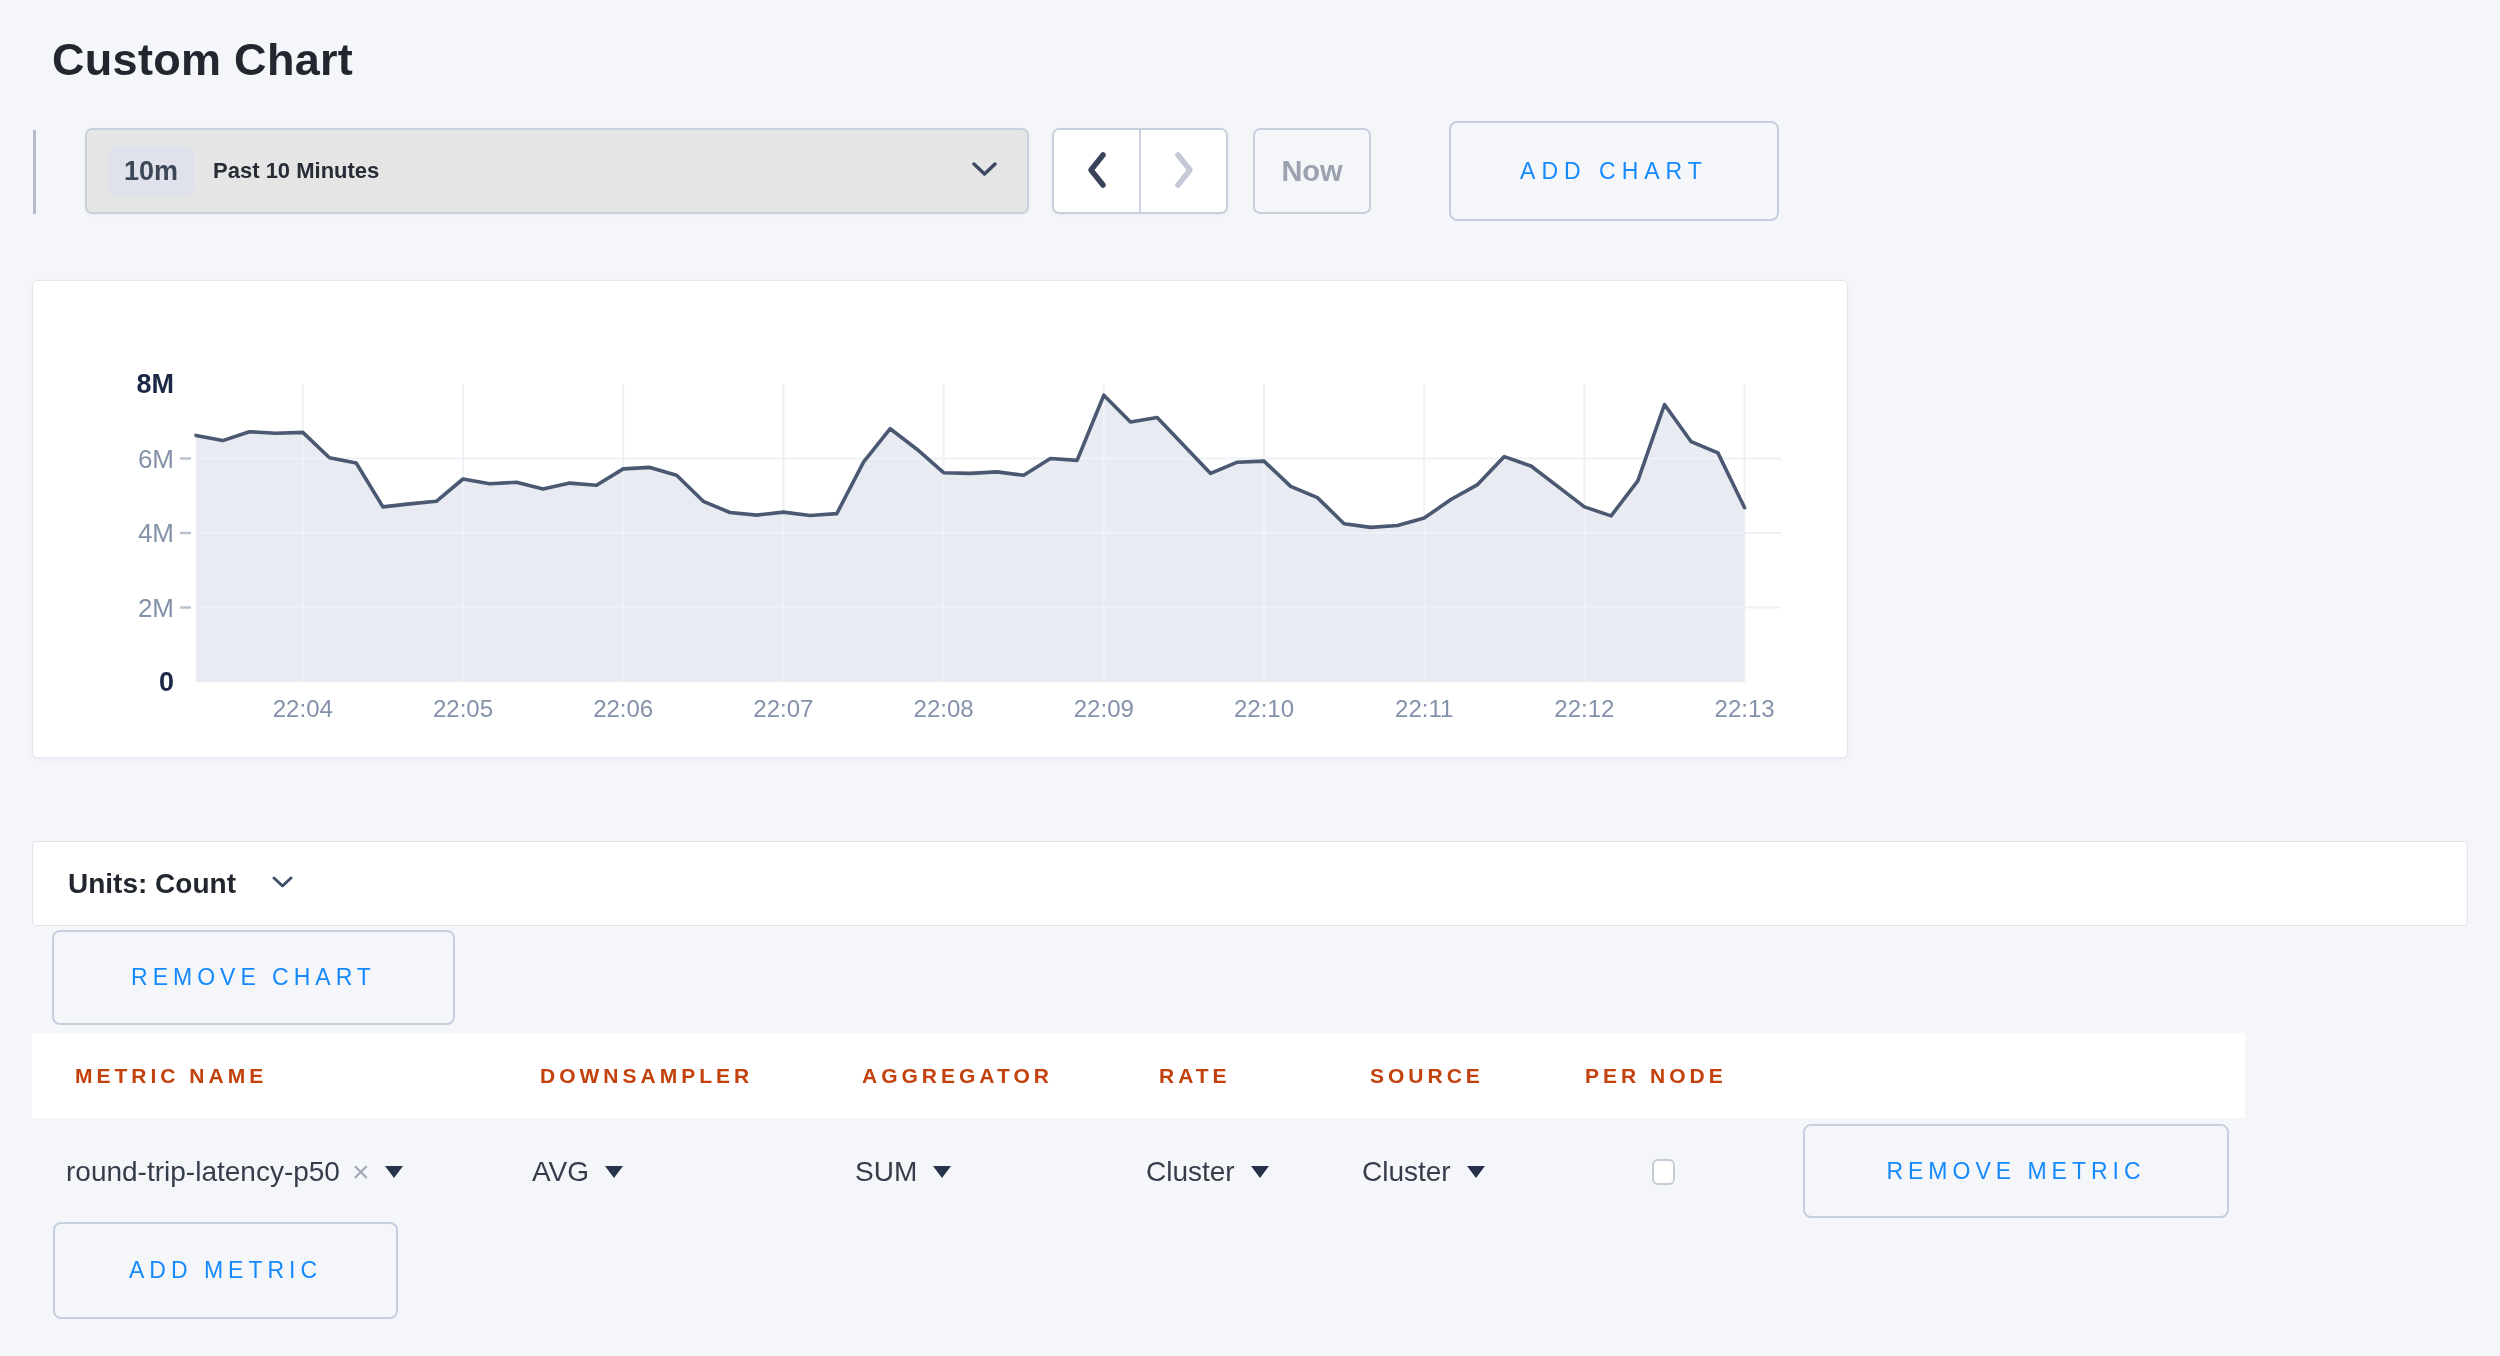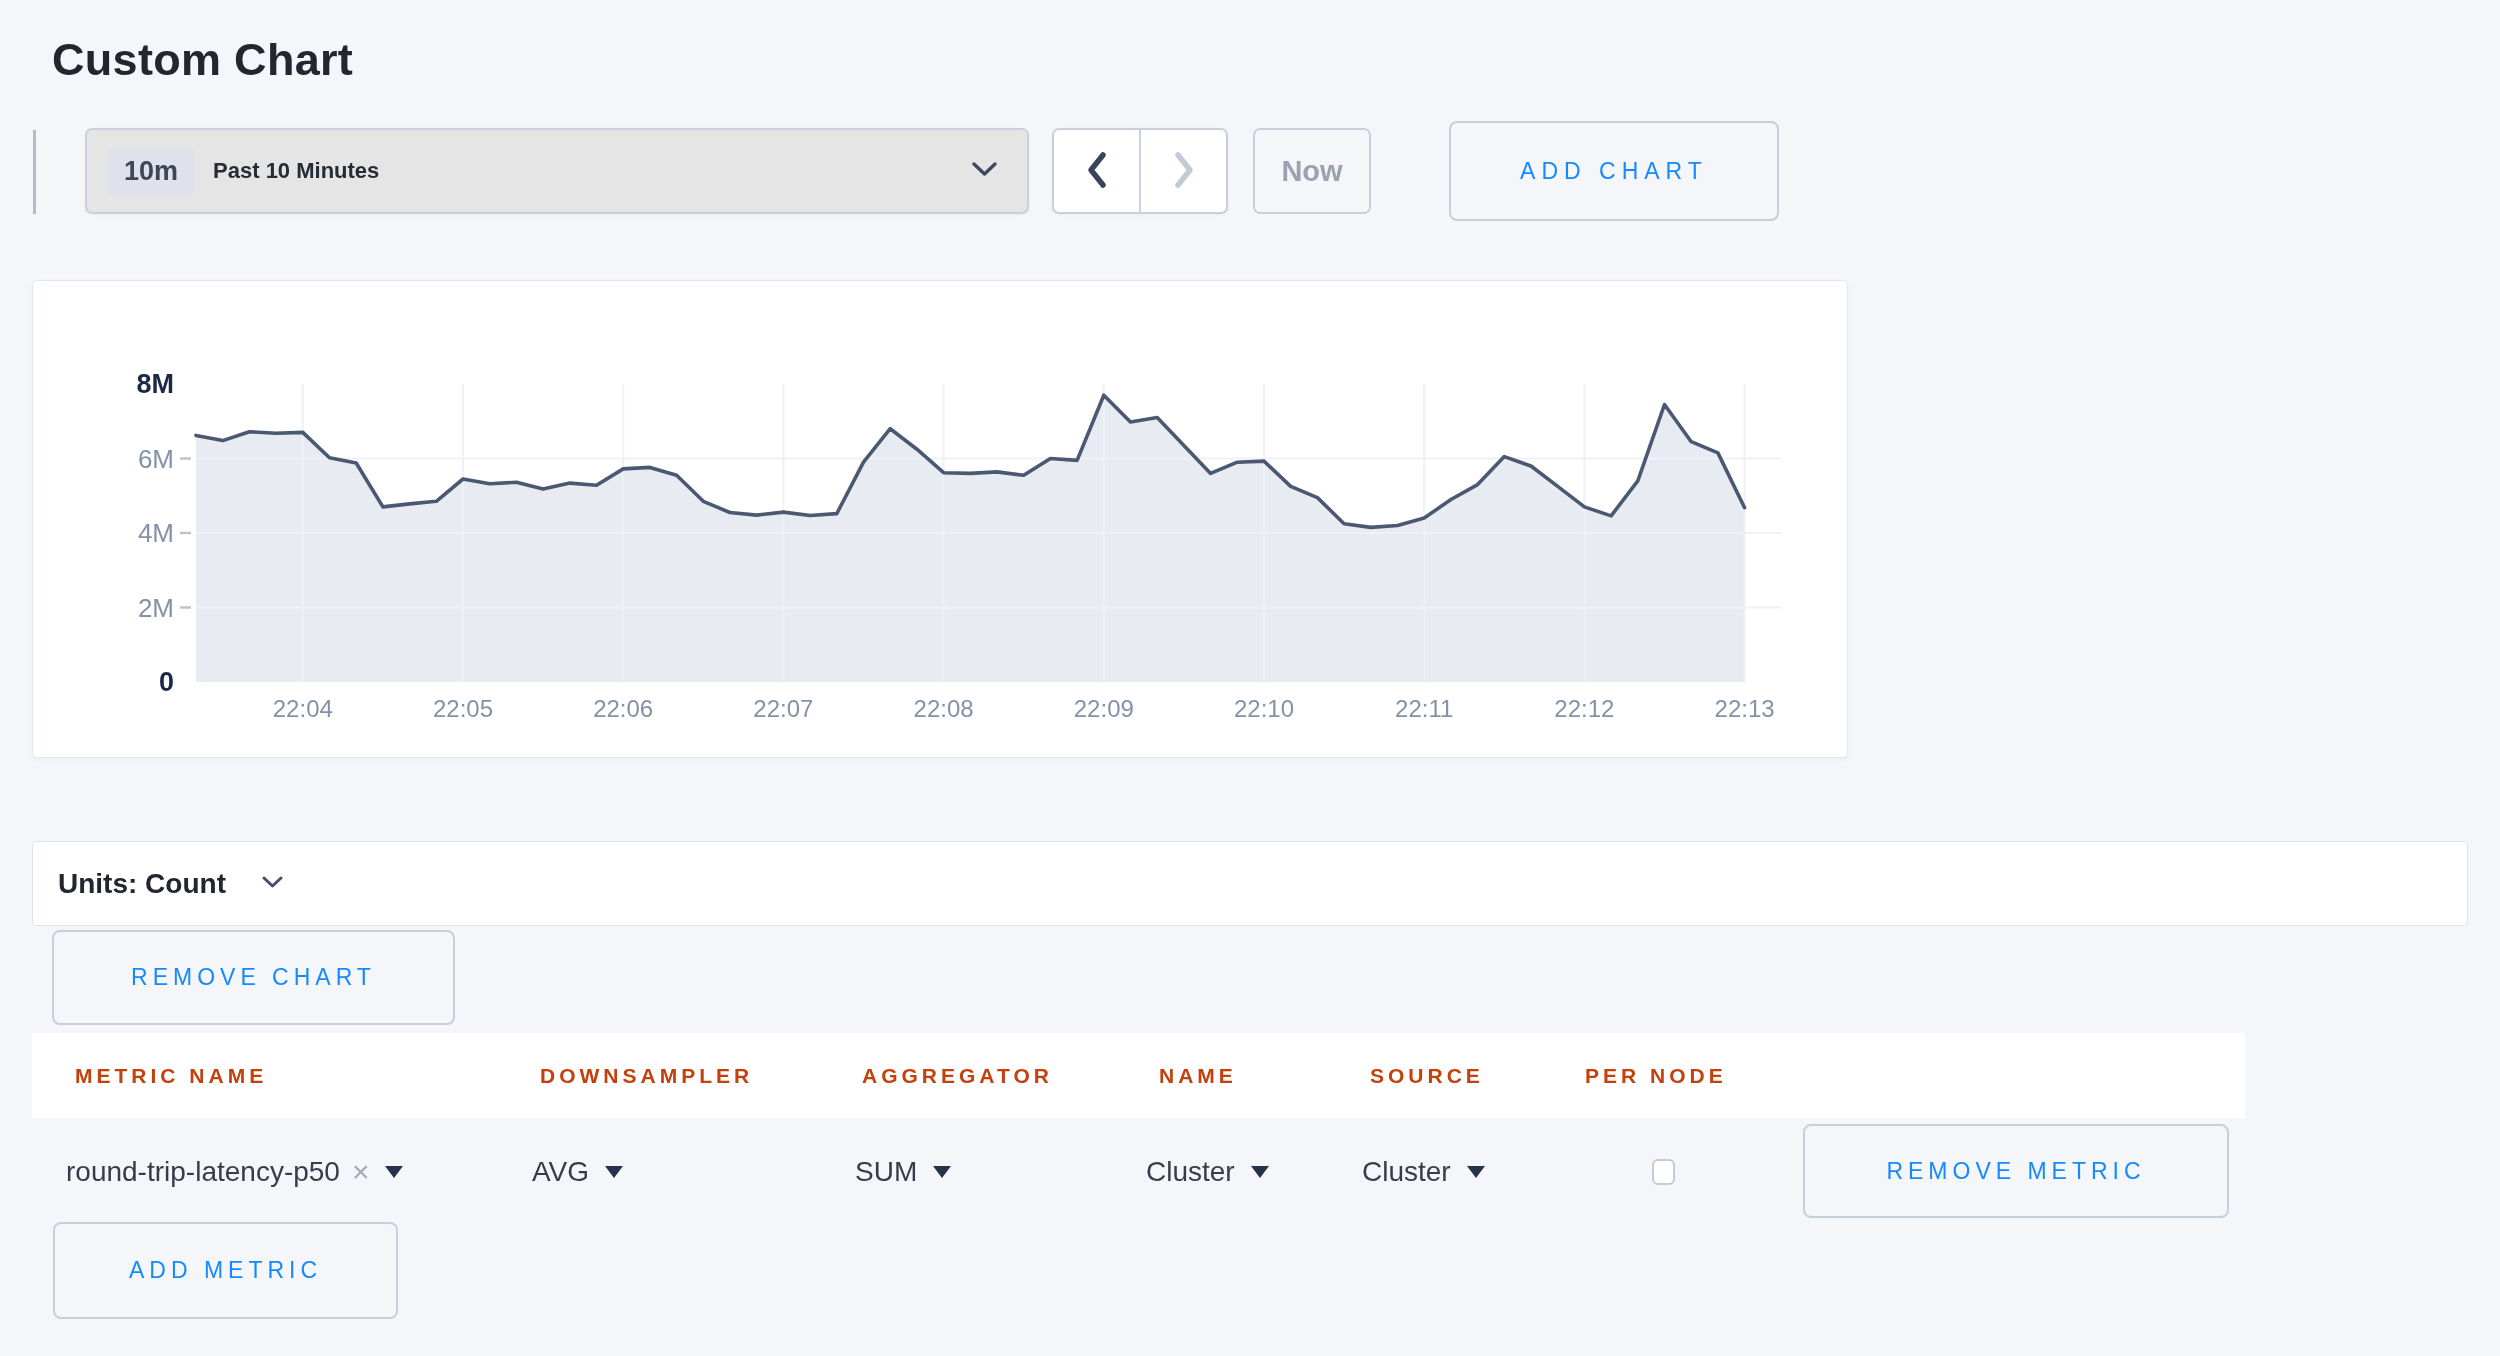--- a/index.html
+++ b/index.html
@@ -53,21 +53,21 @@
   .chart-panel{
     position:absolute;left:32px;top:280px;width:1814px;height:476px;
     background:#fff;border:1px solid #e3e7ef;border-radius:5px;
     box-shadow:0 2px 5px rgba(60,70,95,.05);
   }
   .chart-panel svg{position:absolute;left:0;top:0;}
   
   .units-bar{
     position:absolute;left:32px;top:841px;width:2436px;height:85px;box-sizing:border-box;
     background:#fff;border:1px solid #dfe3ec;border-radius:4px;
-    display:flex;align-items:center;padding-left:25px;cursor:pointer;
+    display:flex;align-items:center;padding-left:35px;cursor:pointer;
   }
   .units-label{font-size:28px;font-weight:700;color:#21262f;}
   .units-bar .chev{margin-left:36px;}
   
   .remove-chart-btn{position:absolute;left:52px;top:930px;width:403px;height:95px;}
   .table-head{
     position:absolute;left:32px;top:1033px;width:2213px;height:85px;background:#fff;
   }
   .th{
     position:absolute;top:50%;transform:translateY(-50%);
@@ -176,21 +176,21 @@
         </svg>
     </span>
   </div>
 
   <button class="blue-btn remove-chart-btn">REMOVE CHART</button>
 
   <div class="table-head">
     <span class="th" style="left:43px">METRIC NAME</span>
     <span class="th" style="left:508px">DOWNSAMPLER</span>
     <span class="th" style="left:830px">AGGREGATOR</span>
-    <span class="th" style="left:1127px">NAME</span>
+    <span class="th" style="left:1127px">RATE</span>
     <span class="th" style="left:1338px">SOURCE</span>
     <span class="th" style="left:1553px">PER NODE</span>
   </div>
 
   <div class="select" style="left:66px">
     <span>round-trip-latency-p50</span>
     <span class="clear-x">×</span>
     <span class="caret"></span>
   </div>
   <div class="select" style="left:532px">

